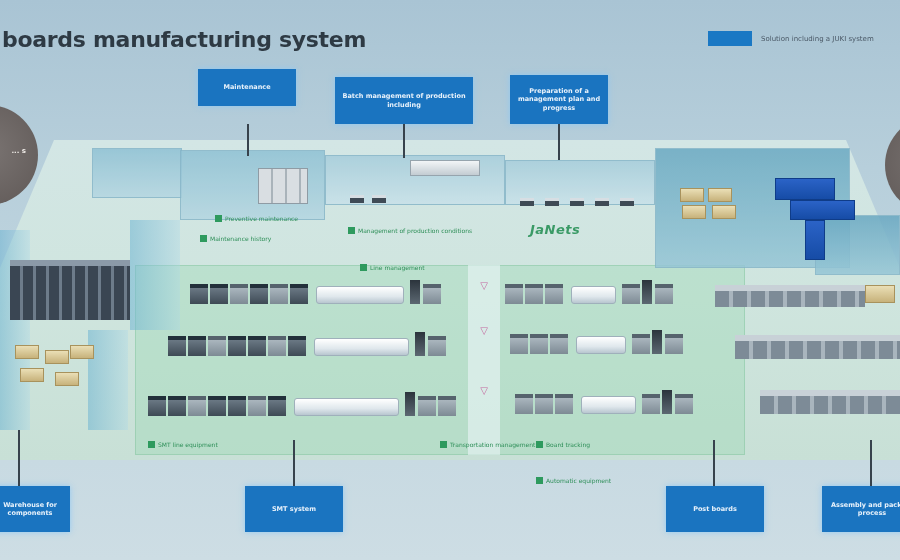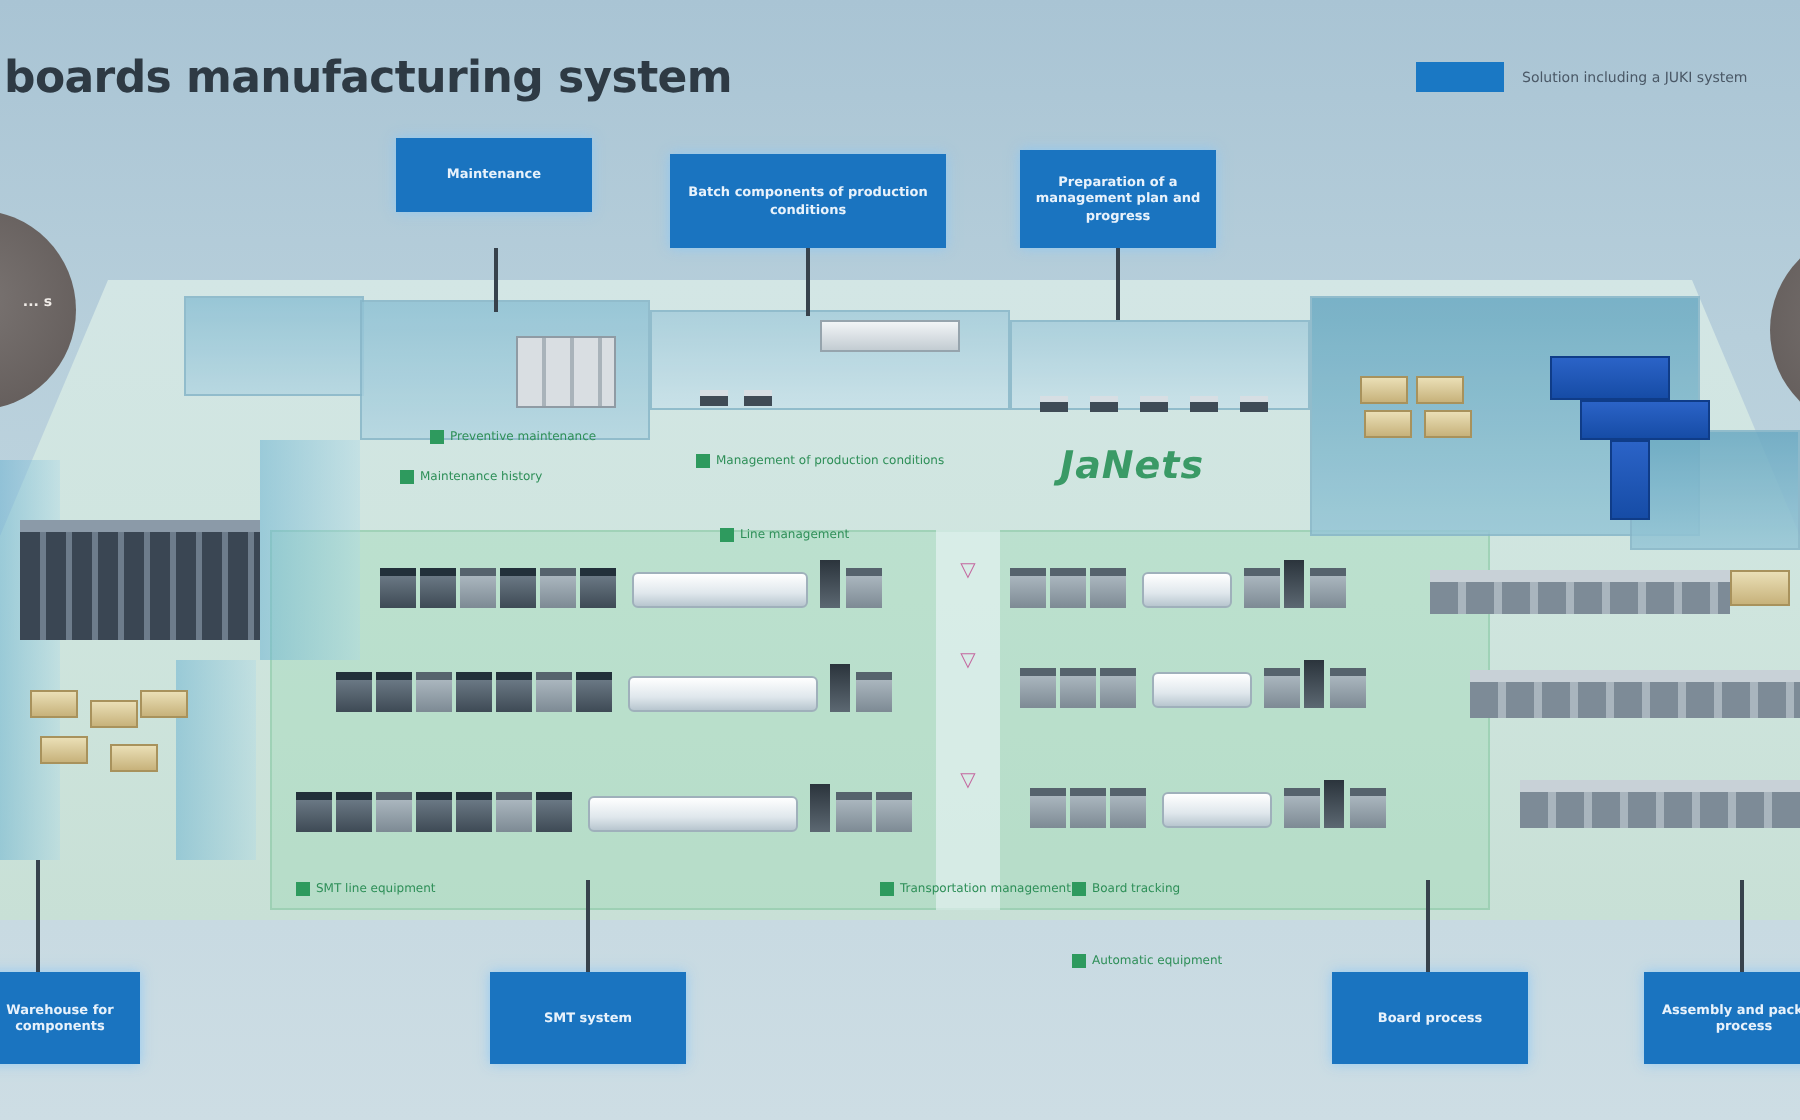--- a/index.html
+++ b/index.html
@@ -53,21 +53,21 @@
     position: absolute; background: #1a74c0; color: #e8f2fb;
     font-size: 6.5px; font-weight: bold; line-height: 1.25;
     display: flex; align-items: center; justify-content: center; text-align: center;
     box-shadow: 0 0 6px rgba(140, 200, 245, 0.9);
     padding: 3px;
   }
   .stem { position: absolute; width: 2px; background: #37424c; }
 
   .note { position: absolute; font-size: 6px; color: #2e8f58; white-space: nowrap; display: flex; align-items: center; }
   .note .badge { width: 7px; height: 7px; background: #2e9a5e; margin-right: 3px; display: inline-block; }
-  .brand { position: absolute; left: 530px; top: 222px; font-size: 19px; font-style: italic; font-weight: bold; color: #3a9a66; letter-spacing: 0.5px; }
+  .brand { position: absolute; left: 530px; top: 222px; font-size: 13px; font-style: italic; font-weight: bold; color: #3a9a66; letter-spacing: 0.5px; }
   .wifi { position: absolute; width: 12px; height: 12px; color: #c46aa0; font-size: 10px; line-height: 12px; text-align: center; }
 </style>
 </head>
 <body>
 
 <div class="title">boards manufacturing system</div>
 <div class="legend">
   <span class="legend-swatch"></span>
   <span class="legend-text">Solution including a JUKI system</span>
 </div>
@@ -186,30 +186,30 @@
 <div class="wifi" style="left:478px;top:325px;">▽</div>
 <div class="wifi" style="left:478px;top:385px;">▽</div>
 
 <div class="circle" style="left:-62px;top:105px;">
   <div class="ctext" style="text-align:right;padding-right:12px;">... s</div>
 </div>
 <div class="circle" style="left:885px;top:115px;"></div>
 
 <div class="callout" style="left:198px;top:69px;width:98px;height:37px;">Maintenance</div>
 <div class="stem" style="left:247px;top:124px;height:32px;"></div>
-<div class="callout" style="left:335px;top:77px;width:138px;height:47px;">Batch components of production conditions</div>
+<div class="callout" style="left:335px;top:77px;width:138px;height:47px;">Batch management of production including</div>
 <div class="stem" style="left:403px;top:124px;height:34px;"></div>
 <div class="callout" style="left:510px;top:75px;width:98px;height:49px;">Preparation of a management plan and progress</div>
 <div class="stem" style="left:558px;top:124px;height:36px;"></div>
 
 <div class="callout" style="left:-10px;top:486px;width:80px;height:46px;">Warehouse for components</div>
 <div class="stem" style="left:18px;top:430px;height:56px;"></div>
 <div class="callout" style="left:245px;top:486px;width:98px;height:46px;">SMT system</div>
 <div class="stem" style="left:293px;top:440px;height:46px;"></div>
-<div class="callout" style="left:666px;top:486px;width:98px;height:46px;">Board process</div>
+<div class="callout" style="left:666px;top:486px;width:98px;height:46px;">Post boards</div>
 <div class="stem" style="left:713px;top:440px;height:46px;"></div>
 <div class="callout" style="left:822px;top:486px;width:100px;height:46px;">Assembly and packing process</div>
 <div class="stem" style="left:870px;top:440px;height:46px;"></div>
 
 <div class="note" style="left:215px;top:215px;">
     <span class="badge"></span>
     <span>Preventive maintenance</span>
   </div>
 <div class="note" style="left:200px;top:235px;">
     <span class="badge"></span>

